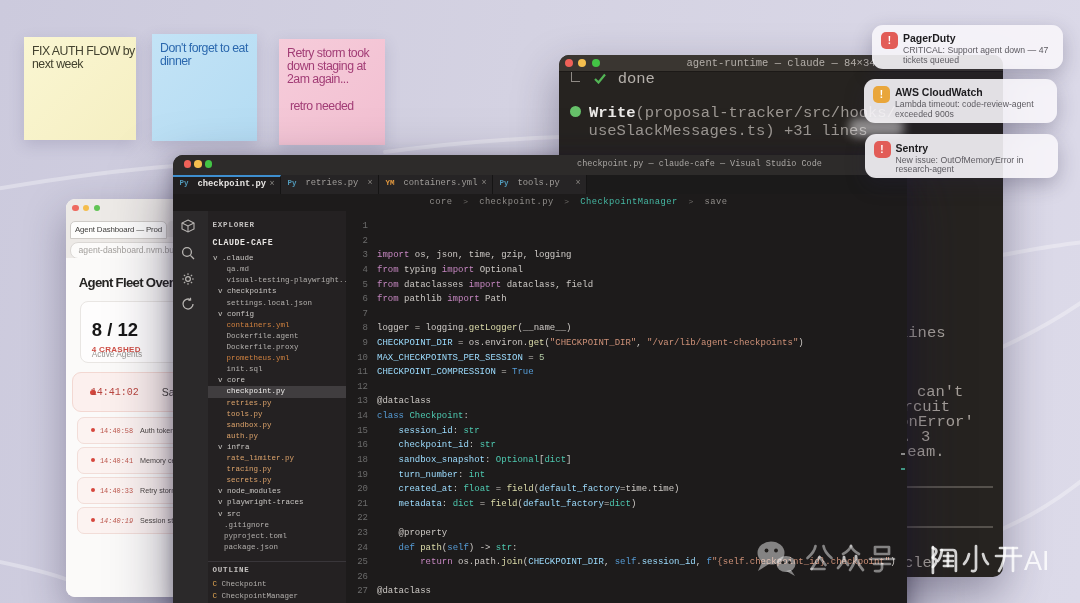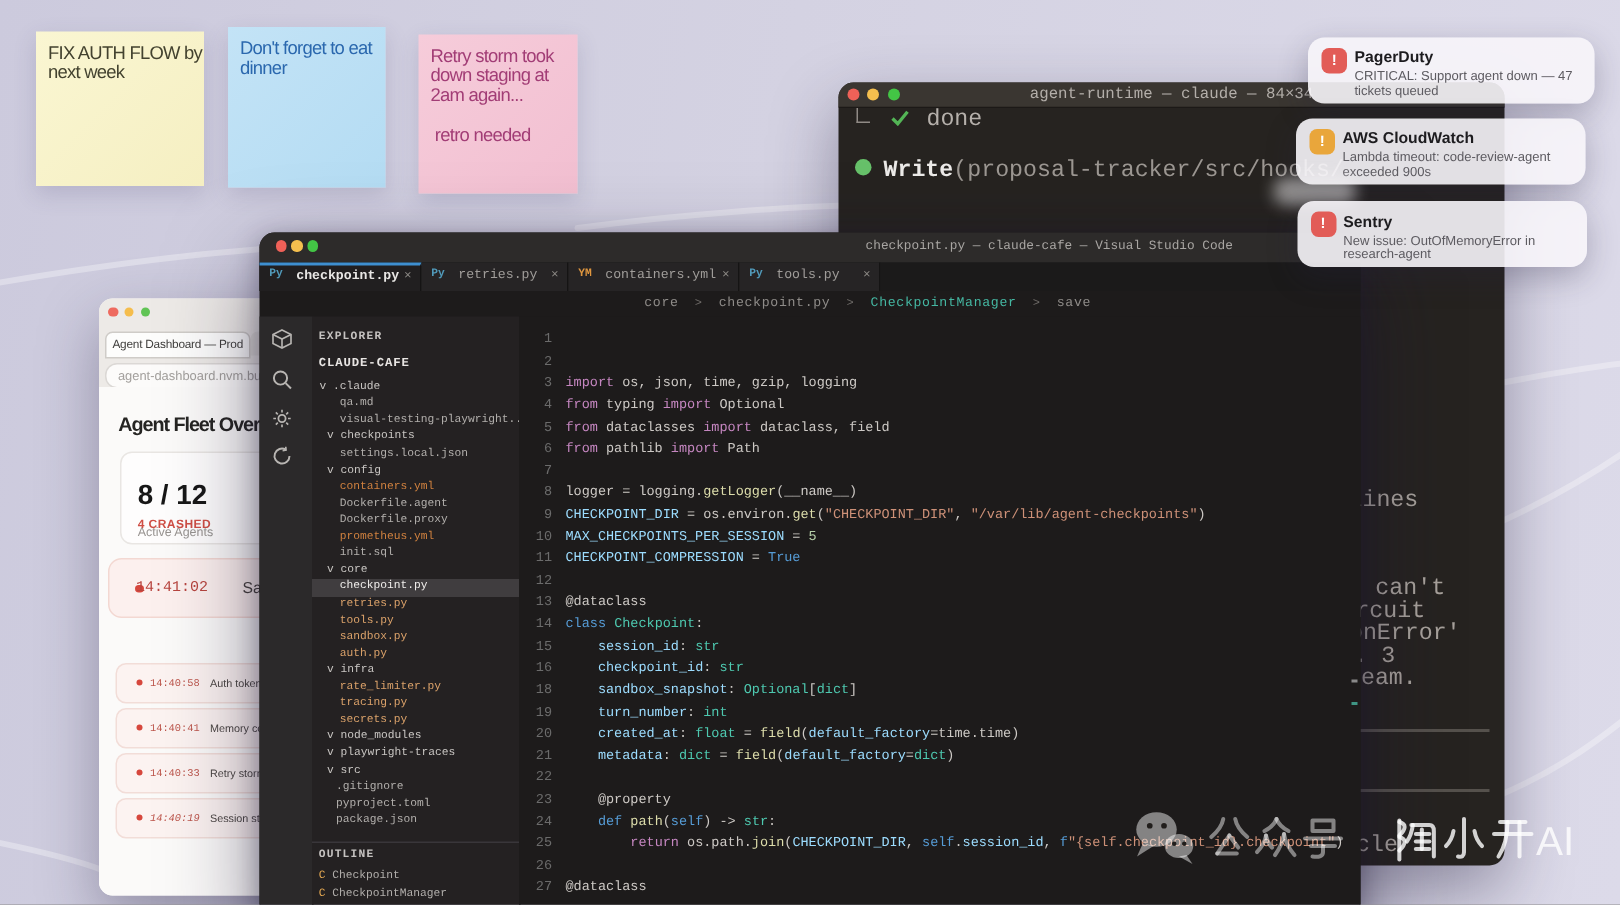--- a/index.html
+++ b/index.html
@@ -1,21 +1,21 @@
 <!DOCTYPE html>
 <html><head><meta charset="utf-8">
 <style>
   html,body{margin:0;padding:0;}
   body{width:1080px;height:603px;overflow:hidden;position:relative;
        background:linear-gradient(100deg,#cccadd 0%,#d4d2e2 45%,#dcdae9 100%);
        font-family:"Liberation Sans",sans-serif;}
   .abs{position:absolute;}
   .mono{font-family:"Liberation Mono",monospace;}
   
-  .note{position:absolute;box-shadow:0 5px 14px rgba(70,65,110,.18);}
+  .note{position:absolute;box-shadow:0 5px 14px rgba(70,65,110,.18);margin-top:16px;}
   #note-y{left:24px;top:21px;width:112px;height:103px;background:linear-gradient(135deg,#faf6d2,#f5efc2);color:#43422f;}
   #note-b{left:152px;top:18px;width:105px;height:107px;font-size:12px;background:linear-gradient(135deg,#c3e3f6,#b4dcf3);color:#2b68ae;}
   #note-p{left:279px;top:23px;width:106px;height:106px;background:linear-gradient(135deg,#f6ccda,#f2bfd1);color:#a23d76;}
   .note div{margin:8px 0 0 8px;font-size:12.3px;line-height:13.2px;letter-spacing:-0.5px;white-space:nowrap;}
   
   #term{left:559px;top:55px;width:444px;height:522px;background:#262320;border-radius:10px;
         box-shadow:0 18px 45px rgba(35,30,60,.40);}
   #term-bar{position:absolute;left:0;top:0;right:0;height:16px;background:#3a3631;border-radius:10px 10px 0 0;border-bottom:1px solid #1c1917;}
   .dot{position:absolute;border-radius:50%;}
   .tline{position:absolute;font-family:"Liberation Mono",monospace;font-size:15.5px;color:#9c9792;white-space:pre;}
@@ -25,21 +25,21 @@
        box-shadow:0 16px 40px rgba(35,30,60,.35);}
   #brw-bar{position:absolute;left:0;top:0;right:0;height:59px;background:#edeae7;border-radius:9px 9px 0 0;}
   #brw-tab{position:absolute;left:3.8px;top:22px;width:95.8px;height:16px;background:#fdfdfc;border:.5px solid #cfccc8;
            border-radius:5px 5px 0 0;font-size:7.9px;color:#403f3d;text-align:center;line-height:16px;white-space:nowrap;letter-spacing:-0.15px;}
   #brw-url{position:absolute;left:3.8px;top:42.6px;width:160px;height:15.4px;background:#fcfbfa;border:.5px solid #dbd8d5;
            border-radius:8px;font-size:8.6px;color:#a3a09d;line-height:15.4px;padding-left:8px;white-space:nowrap;overflow:hidden;}
   #brw-content{position:absolute;left:0;top:59px;right:0;bottom:0;background:#fbfaf9;border-radius:0 0 9px 9px;}
   #brw-card{position:absolute;left:14px;top:43px;width:130px;height:60.3px;background:#fefdfd;border:1px solid #e9e6e3;border-radius:8px;}
   .arow{position:absolute;background:#fcf3f1;border:1px solid #f2ddd8;border-radius:7px;}
   #arow1{left:5.9px;top:114px;width:140px;height:37.8px;background:#fcf0ee;border:1px solid #f3d8d2;border-radius:9px;}
-  .arsm{left:11.2px;width:136px;height:25px;margin-top:25px;}
+  .arsm{left:11.2px;width:136px;height:25px;}
   .adot{position:absolute;border-radius:50%;background:#d6473d;}
   .atxt{position:absolute;left:62px;top:8.2px;font-size:7.2px;color:#4c4744;white-space:nowrap;}
   
   #vsc{left:172.5px;top:155.3px;width:734.5px;height:460px;background:#1d1b1b;border-radius:10px 10px 0 0;
        box-shadow:0 25px 60px rgba(25,20,50,.50), 0 4px 18px rgba(25,20,50,.35);}
   #vsc-titlebar{position:absolute;left:0;top:0;right:0;height:19.4px;background:#2d2b2a;border-radius:10px 10px 0 0;}
   #vsc-tabbar{position:absolute;left:0;top:19.4px;right:0;height:19.8px;background:#1b1a1a;}
   .tab{position:absolute;top:0;height:19.8px;background:#262425;border-right:1px solid #151414;font-family:'Liberation Mono',monospace;}
   .tab-act{background:#211f20;border-top:2px solid #3e8fd0;height:17.8px;}
   .pyico{position:absolute;left:7px;top:4px;font-size:7.5px;font-weight:bold;color:#519aba;}
@@ -145,20 +145,21 @@
   <div id="term-bar">
     <span class="dot" style="left:5.5px;top:4px;width:8px;height:8px;background:#ef6158"></span>
     <span class="dot" style="left:19px;top:4px;width:8px;height:8px;background:#f5bf4e"></span>
     <span class="dot" style="left:32.5px;top:4px;width:8px;height:8px;background:#43c545"></span>
     <div style="position:absolute;left:0;right:0;top:0;height:16px;text-align:center;font-family:'Liberation Mono',monospace;font-size:10.5px;line-height:16px;color:#b3aea9;">agent-runtime — claude — 84×34</div>
   </div>
   <div class="tline" style="left:11px;top:14.5px;"><span style="display:inline-block;width:8px;height:9px;border-left:1.6px solid #8f8a85;border-bottom:1.6px solid #8f8a85;margin:0 3px 1px 1px;"></span> <svg width="12" height="11" viewBox="0 0 12 11" style="margin:0 2px -1px 2px">
         <polyline points="1,6 4.5,9.5 11,1.5" fill="none" stroke="#53b556" stroke-width="2.2"></polyline>
       </svg> <span style="color:#b5b0ab">done</span></div>
   <div class="tline" style="left:11px;top:49px;"><span style="display:inline-block;width:11px;height:11px;border-radius:50%;background:#67c16a;margin-right:8px;"></span><span style="color:#eceae8;font-weight:bold">Write</span>(proposal-tracker/src/hooks/</div>
+  <div class="tline" style="left:11px;top:67px;">  useSlackMessages.ts) +31 lines</div>
   <div class="tline" style="left:340px;top:269px;color:#a8a29c">lines</div>
   <div class="tline" style="left:330px;top:328px;color:#a8a29c">t. can't</div>
   <div class="tline" style="left:326px;top:343px;color:#a8a29c">circuit</div>
   <div class="tline" style="left:331px;top:358px;color:#a8a29c">ionError'</div>
   <div class="tline" style="left:334px;top:373px;color:#a8a29c">d. 3</div>
   <div class="tline" style="left:339px;top:388px;color:#a8a29c">team.</div>
   <div class="tsep" style="left:343px;top:431px;width:91px"></div>
   <div class="tsep" style="left:343px;top:471px;width:91px"></div>
   <div class="tline" style="left:345px;top:499px;color:#a8a29c">cle</div>
 </div>

